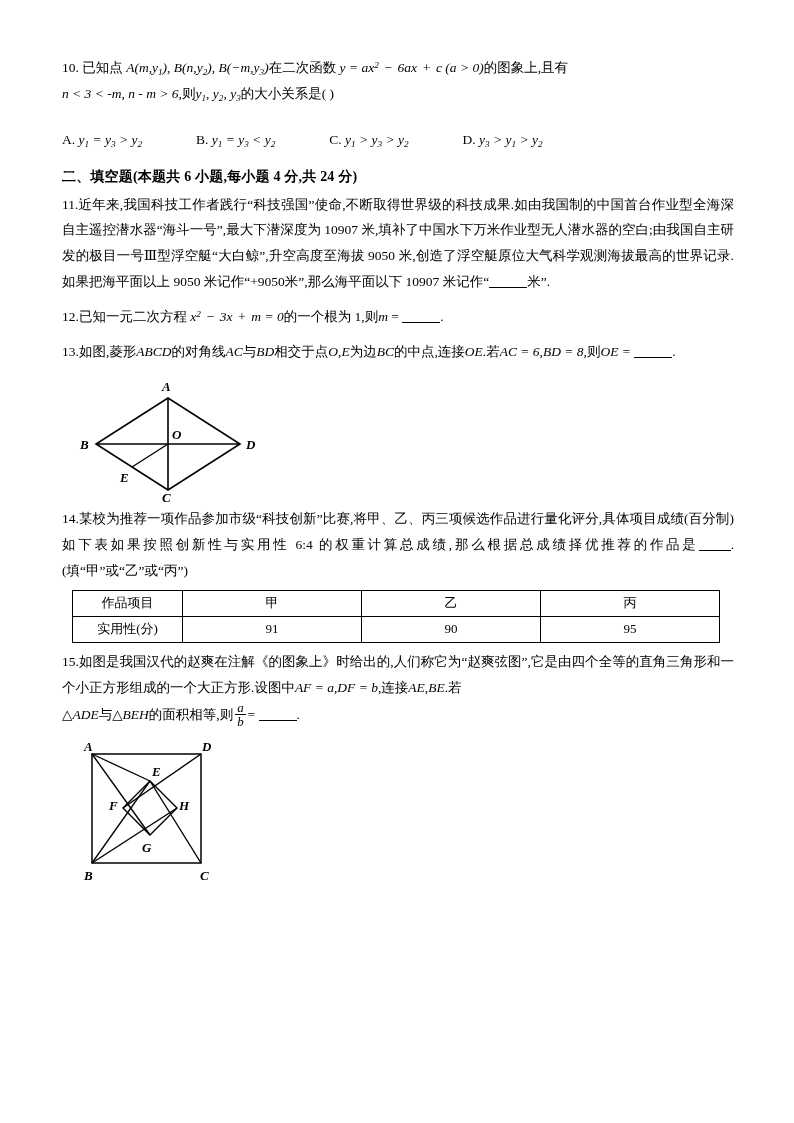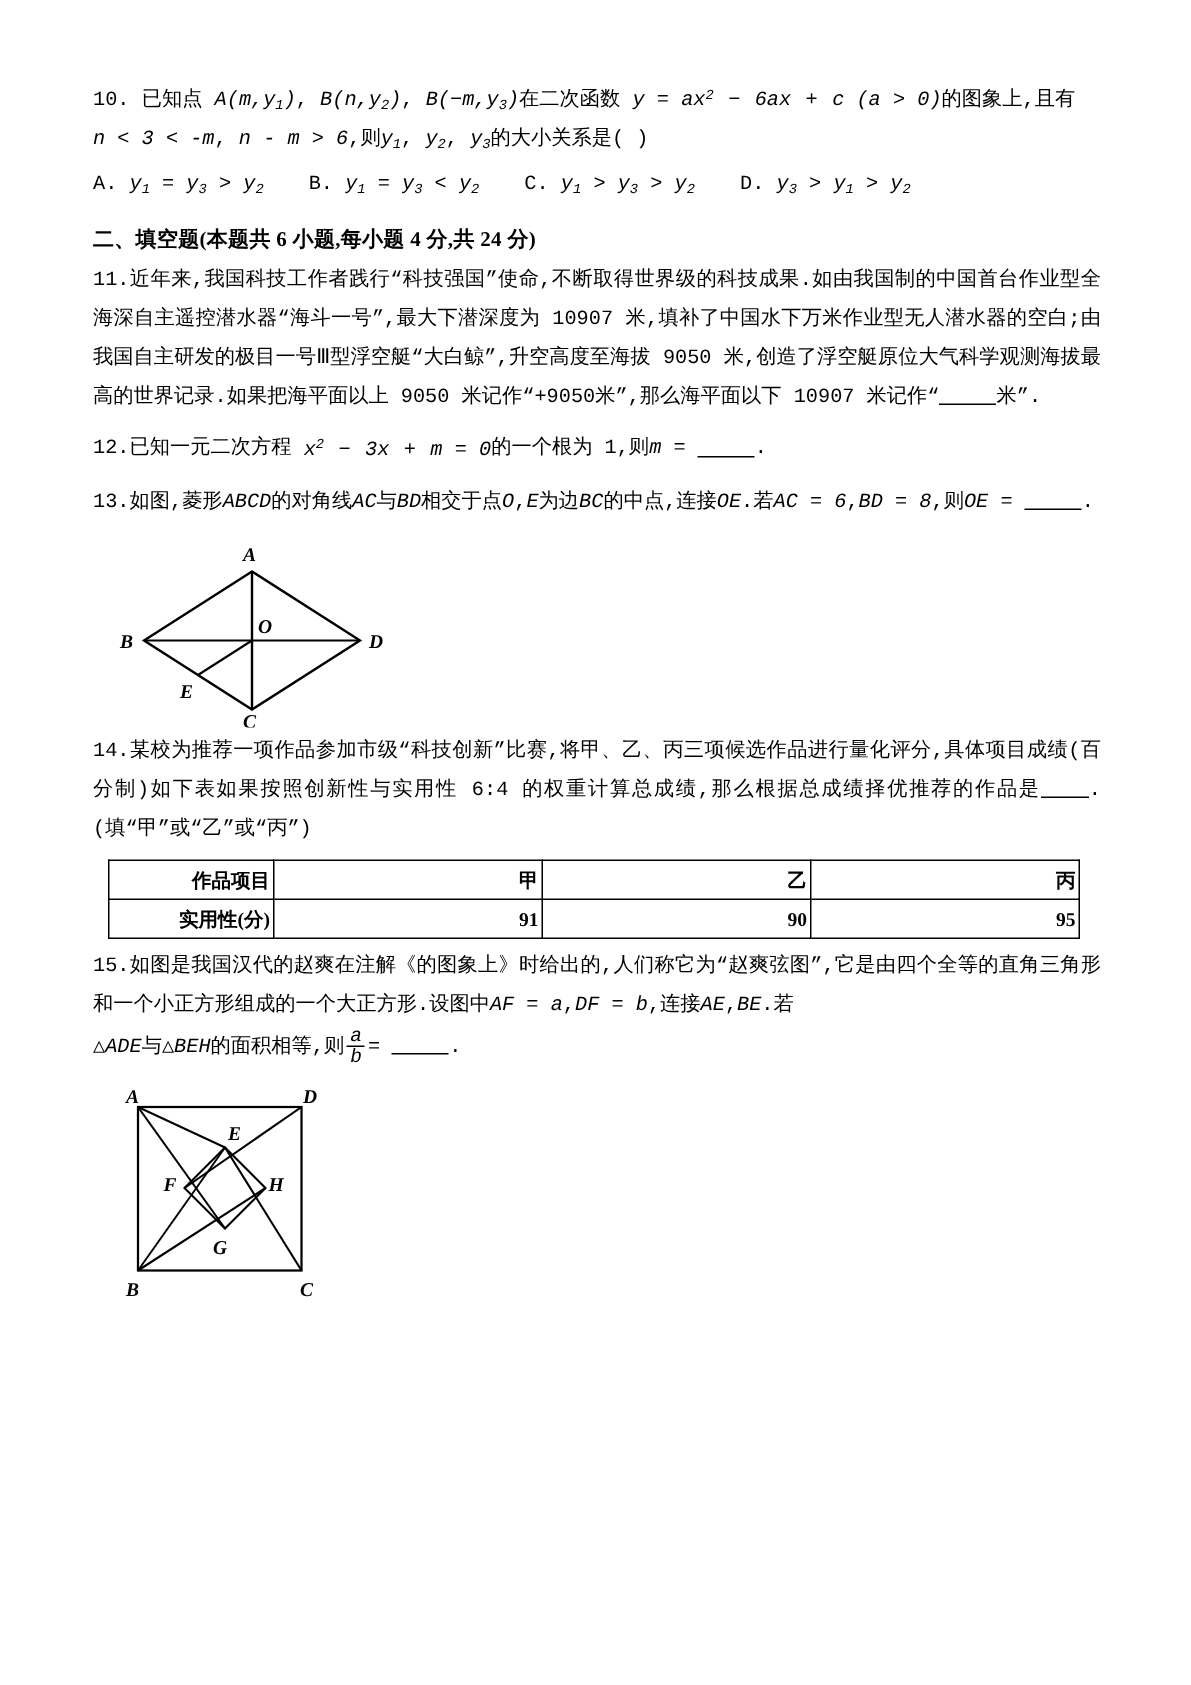--- a/index.html
+++ b/index.html
@@ -26,37 +26,37 @@
     position: absolute;
     left: 62px;
     top: 55px;
     width: 672px;
   }
   .q-block {
     margin-bottom: 9px;
     font-size: 13.5px;
     line-height: 1.92;
     text-align: justify;
-    font-family: Liberation Mono, monospace;
   }
   .q-line {
     white-space: normal;
   }
   .sec-head {
     font-weight: bold;
     font-size: 14px;
     margin-top: 14px;
     margin-bottom: 6px;
     letter-spacing: 0.2px;
   }
   .choices {
     display: flex;
-    margin-top: 4px;
+    margin-top: 20px;
     margin-bottom: 2px;
     font-size: 13.5px;
+    gap: 24px;
   }
   .choice {
     margin-right: 30px;
     white-space: nowrap;
   }
   .choice:last-child { margin-right: 0; }
   .mi { font-style: italic; }
   sub {
     font-size: 0.68em;
     vertical-align: -0.28em;
@@ -108,25 +108,24 @@
 
   
   table.score {
     border-collapse: collapse;
     width: 648px;
     margin: 6px 0 6px 10px;
     font-size: 13px;
   }
   table.score td {
     border: 1px solid #000;
-    text-align: right;
+    text-align: center;
     height: 23px;
     padding: 1px 2px;
     font-family: "Liberation Serif", serif;
-    font-weight: bold;
   }
   table.score td.lbl { width: 105px; }
 </style>
 </head>
 <body>
 
 <div class="page">
 <div class="content">
 
   <div class="q-block">

